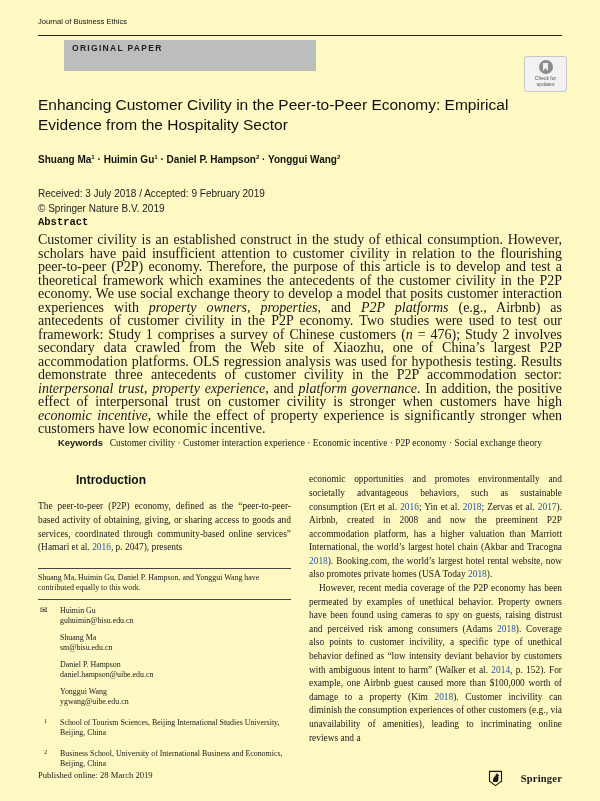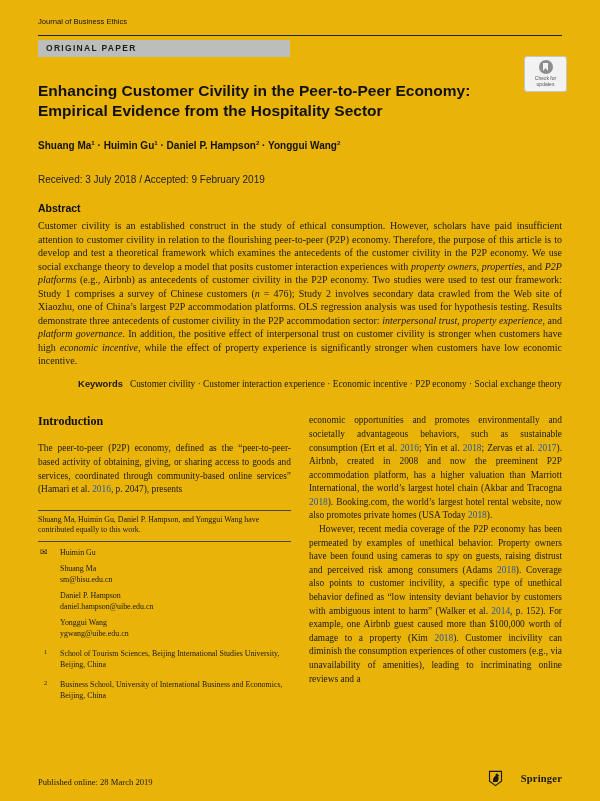--- a/index.html
+++ b/index.html
@@ -3,78 +3,78 @@
 <meta charset="utf-8">
 <style>
   :root{
     --link:#2457a7;
     --badge_bg:#bcbebc;
     --text:#1a1a1a;
   }
   *{margin:0;padding:0;box-sizing:border-box;}
   html,body{background:#e9e9e9;}
   .page{
-    width:600px;height:801px;background:#eab308;position:relative;
+    width:600px;height:801px;background:#fef9c3;position:relative;
     padding:16px 38px 0 38px;overflow:hidden;
     font-family:"Liberation Serif", serif;color:var(--text);
   }
   .sans{font-family:"Liberation Sans", sans-serif;}
   
   .jline{font-family:"Liberation Sans", sans-serif;font-size:7.6px;line-height:1.55;color:#111;}
   .toprule{border:none;border-top:1.3px solid #222;margin-top:7px;}
   .type-badge{
-    margin-top:4px;width:252px;height:17px;line-height:17px;background:var(--badge_bg);
+    margin-top:4px;width:252px;height:31px;line-height:17px;background:var(--badge_bg);
     font-family:"Liberation Sans", sans-serif;font-size:8.5px;font-weight:bold;
-    letter-spacing:1.3px;color:#1d1d1d;padding-left:8px;
+    letter-spacing:1.3px;color:#1d1d1d;padding-left:8px;margin-left:26px;
   }
   .check-updates{
     position:absolute;top:56px;right:33px;width:43px;height:36px;
     background:#f2f2f2;border:1px solid #c6c6c6;border-radius:3px;text-align:center;
     cursor:pointer;
   }
   .cu-circle{width:14px;height:14px;border-radius:50%;background:#8d8d8d;margin:3px auto 1px auto;position:relative;}
   .cu-circle::after{
     content:"";position:absolute;left:4.5px;top:3px;width:5px;height:8px;background:#f2f2f2;
     clip-path:polygon(0 0,100% 0,100% 100%,50% 62%,0 100%);
   }
   .cu-text{font-family:"Liberation Sans", sans-serif;font-size:5px;line-height:1.25;color:#555;}
   
   .title{
-    margin-top:24px;font-family:"Liberation Sans", sans-serif;font-weight:bold;
+    margin-top:24px;font-family:"Liberation Sans", sans-serif;font-weight:normal;
     font-size:15.5px;line-height:1.33;color:#111;width:96%;
   }
   .authors{
     margin-top:17px;font-family:"Liberation Sans", sans-serif;font-weight:bold;
     font-size:10px;color:#111;
   }
   .dates{margin-top:21px;font-family:"Liberation Sans", sans-serif;font-size:10px;line-height:1.5;color:#222;}
   
-  .abs-head{margin-top:15px;font-family:Liberation Sans, sans-serif;font-weight:bold;font-size:10.5px;color:#111;}
-  .abs-body{margin-top:5px;font-size:10px;line-height:13.5px;text-align:justify;}
-  .keywords{margin-top:9px;font-size:9.4px;line-height:13.5px;text-align:right;}
+  .abs-head{font-family:Liberation Mono, monospace;font-weight:bold;font-size:10.5px;color:#111;}
+  .abs-body{margin-top:5px;font-size:14px;line-height:13.5px;text-align:justify;}
+  .keywords{font-size:9.4px;line-height:13.5px;text-align:center;}
   .kw-label{font-family:"Liberation Sans", sans-serif;font-weight:bold;font-size:9.4px;margin-right:7px;}
   
   .columns{margin-top:23px;display:flex;gap:18px;}
   .col{width:253px;}
-  .intro-head{font-family:Liberation Serif, serif;font-weight:bold;font-size:12px;color:#111;margin-bottom:13px;}
+  .intro-head{font-family:Liberation Sans, sans-serif;font-weight:bold;font-size:12px;color:#111;margin-bottom:13px;margin-left:38px;}
   .body-par{font-size:9.4px;line-height:13.6px;text-align:justify;}
   .indent{text-indent:10px;}
   
   .fn-block{margin-top:13px;font-size:7.9px;line-height:10.5px;}
   .fn-rule{border:none;border-top:1px solid #444;margin:0 0 4px 0;}
   .fn-note{margin-bottom:5px;text-align:left;}
   .fn-rule2{border:none;border-top:1px solid #444;margin:3px 0 6px 0;}
   .fn-entry{padding-left:22px;position:relative;margin-bottom:6px;}
   .fn-mail{position:absolute;left:2px;top:-1px;font-size:9px;}
   .fn-aff{padding-left:22px;position:relative;margin-top:10px;}
   .aff-num{position:absolute;left:6px;top:-2px;font-size:6.2px;}
   
   .footer{
     position:absolute;left:38px;right:38px;bottom:14px;
-    display:flex;justify-content:space-between;align-items:flex-end;
+    display:flex;justify-content:space-between;align-items:flex-start;
     font-size:8.6px;
   }
   .spr{display:flex;align-items:center;gap:18px;}
   .spr-word{font-size:10.5px;font-weight:600;letter-spacing:0.2px;}
   
   .i{font-style:italic;}
   .lk{color:var(--link);cursor:pointer;}
   .sup{vertical-align:super;font-size:62%;font-weight:bold;}
 </style>
 </head>
@@ -92,20 +92,21 @@
       <div>Check for</div>
       <div>updates</div>
     </div>
   </div>
 
   <h1 class="title">Enhancing Customer Civility in the Peer-to-Peer Economy: Empirical Evidence from the Hospitality Sector</h1>
   <div class="authors"><span>Shuang Ma</span><span class="sup">1</span><span> · </span><span>Huimin Gu</span><span class="sup">1</span><span> · </span><span>Daniel P. Hampson</span><span class="sup">2</span><span> · </span><span>Yonggui Wang</span><span class="sup">2</span></div>
 
   <div class="dates">
     <div>Received: 3 July 2018 / Accepted: 9 February 2019</div>
+    <div>© Springer Nature B.V. 2019</div>
   </div>
 
   <div class="abs-head">Abstract</div>
   <div class="abs-body"><span>Customer civility is an established construct in the study of ethical consumption. However, scholars have paid insufficient attention to customer civility in relation to the flourishing peer-to-peer (P2P) economy. Therefore, the purpose of this article is to develop and test a theoretical framework which examines the antecedents of the customer civility in the P2P economy. We use social exchange theory to develop a model that posits customer interaction experiences with </span><span class="i">property owners, properties,</span><span> and </span><span class="i">P2P platforms</span><span> (e.g., Airbnb) as antecedents of customer civility in the P2P economy. Two studies were used to test our framework: Study 1 comprises a survey of Chinese customers (</span><span class="i">n</span><span> = 476); Study 2 involves secondary data crawled from the Web site of Xiaozhu, one of China’s largest P2P accommodation platforms. OLS regression analysis was used for hypothesis testing. Results demonstrate three antecedents of customer civility in the P2P accommodation sector: </span><span class="i">interpersonal trust</span><span>, </span><span class="i">property experience</span><span>, and </span><span class="i">platform governance</span><span>. In addition, the positive effect of interpersonal trust on customer civility is stronger when customers have high </span><span class="i">economic incentive</span><span>, while the effect of property experience is significantly stronger when customers have low economic incentive.</span></div>
 
   <div class="keywords">
     <span class="kw-label">Keywords</span><span>Customer civility · Customer interaction experience · Economic incentive · P2P economy · Social exchange theory</span>
   </div>
 
   <div class="columns">
@@ -115,20 +116,21 @@
       <div class="body-par"><span>The peer-to-peer (P2P) economy, defined as the “peer-to-peer-based activity of obtaining, giving, or sharing access to goods and services, coordinated through community-based online services” (Hamari et al. </span><span class="lk">2016</span><span>, p. 2047), presents</span></div>
 
       <div class="fn-block">
         <hr class="fn-rule">
         <div class="fn-note">Shuang Ma, Huimin Gu, Daniel P. Hampson, and Yonggui Wang have contributed equally to this work.</div>
         <hr class="fn-rule2">
 
         <div class="fn-entry">
           <span class="fn-mail">✉</span>
           <div>Huimin Gu</div>
+          <div>guhuimin@bisu.edu.cn</div>
         </div>
         <div class="fn-entry">
           <div>Shuang Ma</div>
           <div>sm@bisu.edu.cn</div>
         </div>
         <div class="fn-entry">
           <div>Daniel P. Hampson</div>
           <div>daniel.hampson@uibe.edu.cn</div>
         </div>
         <div class="fn-entry">

